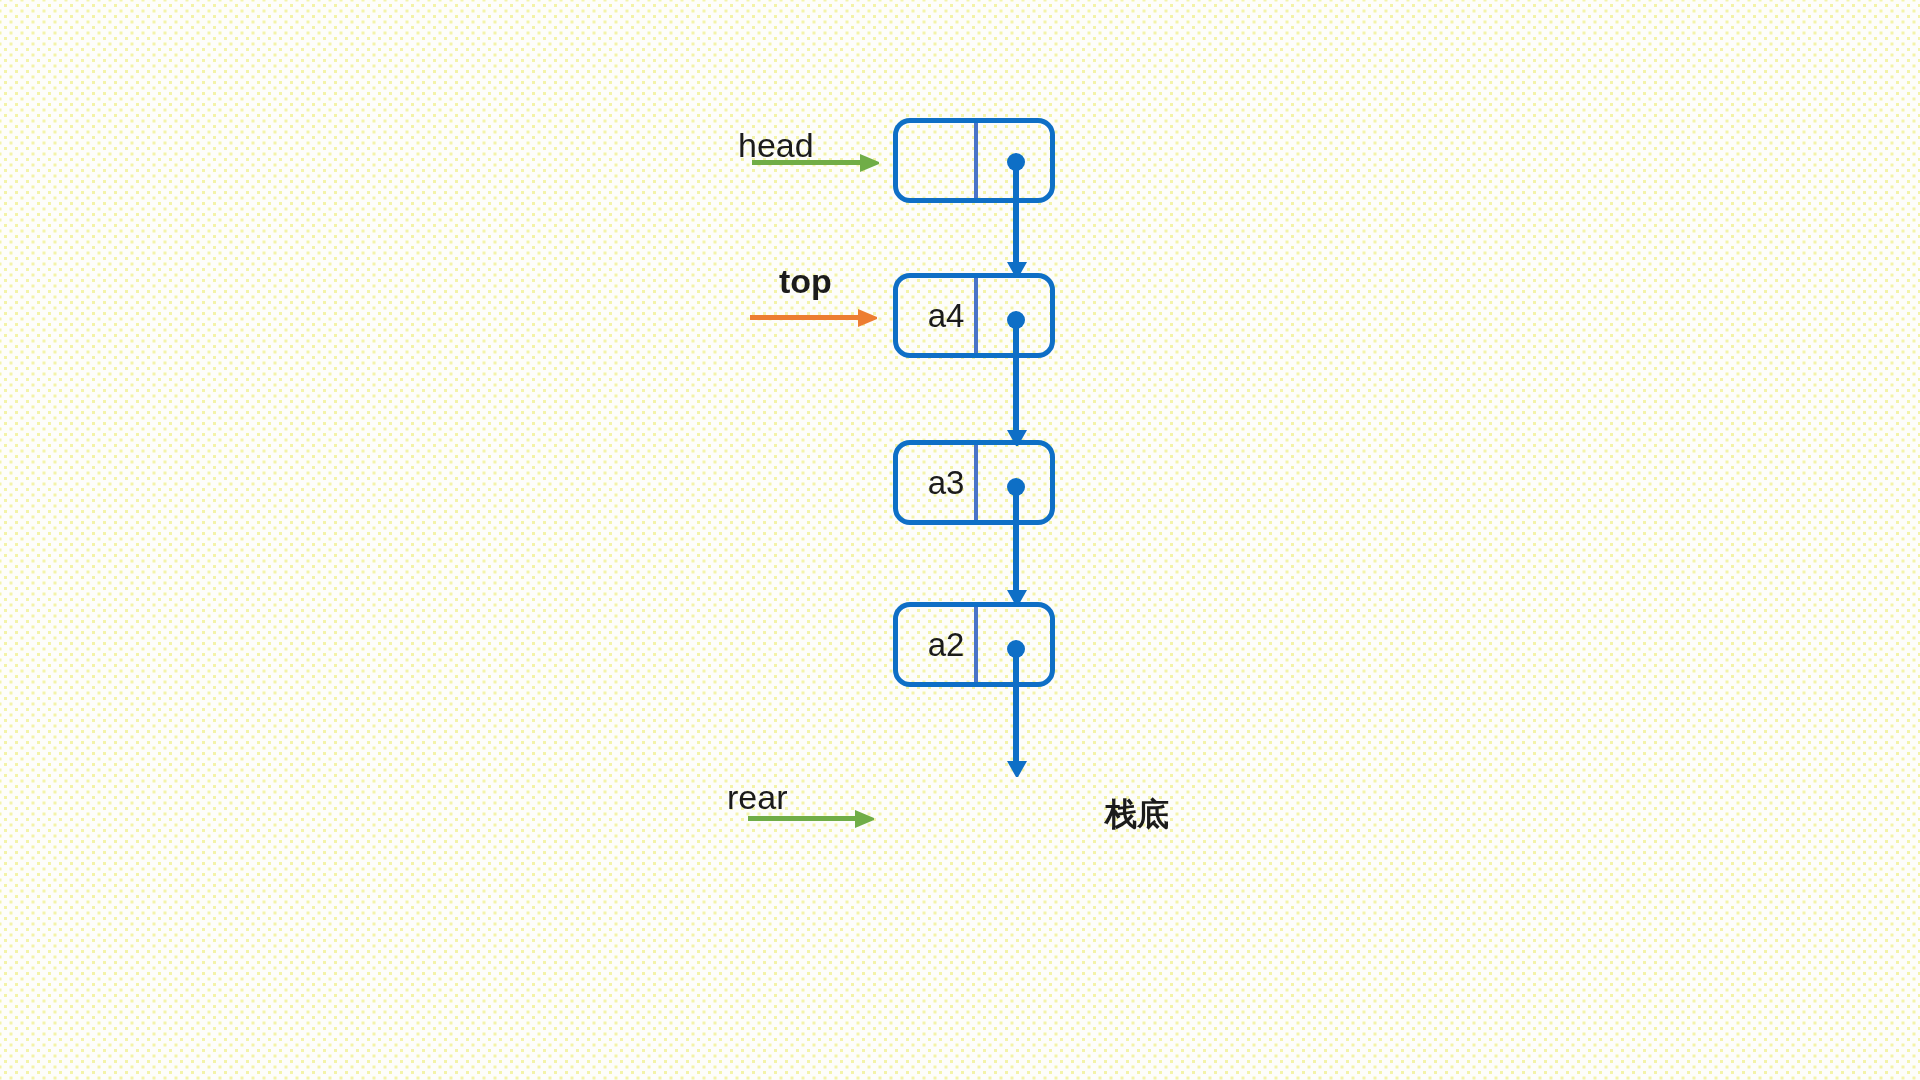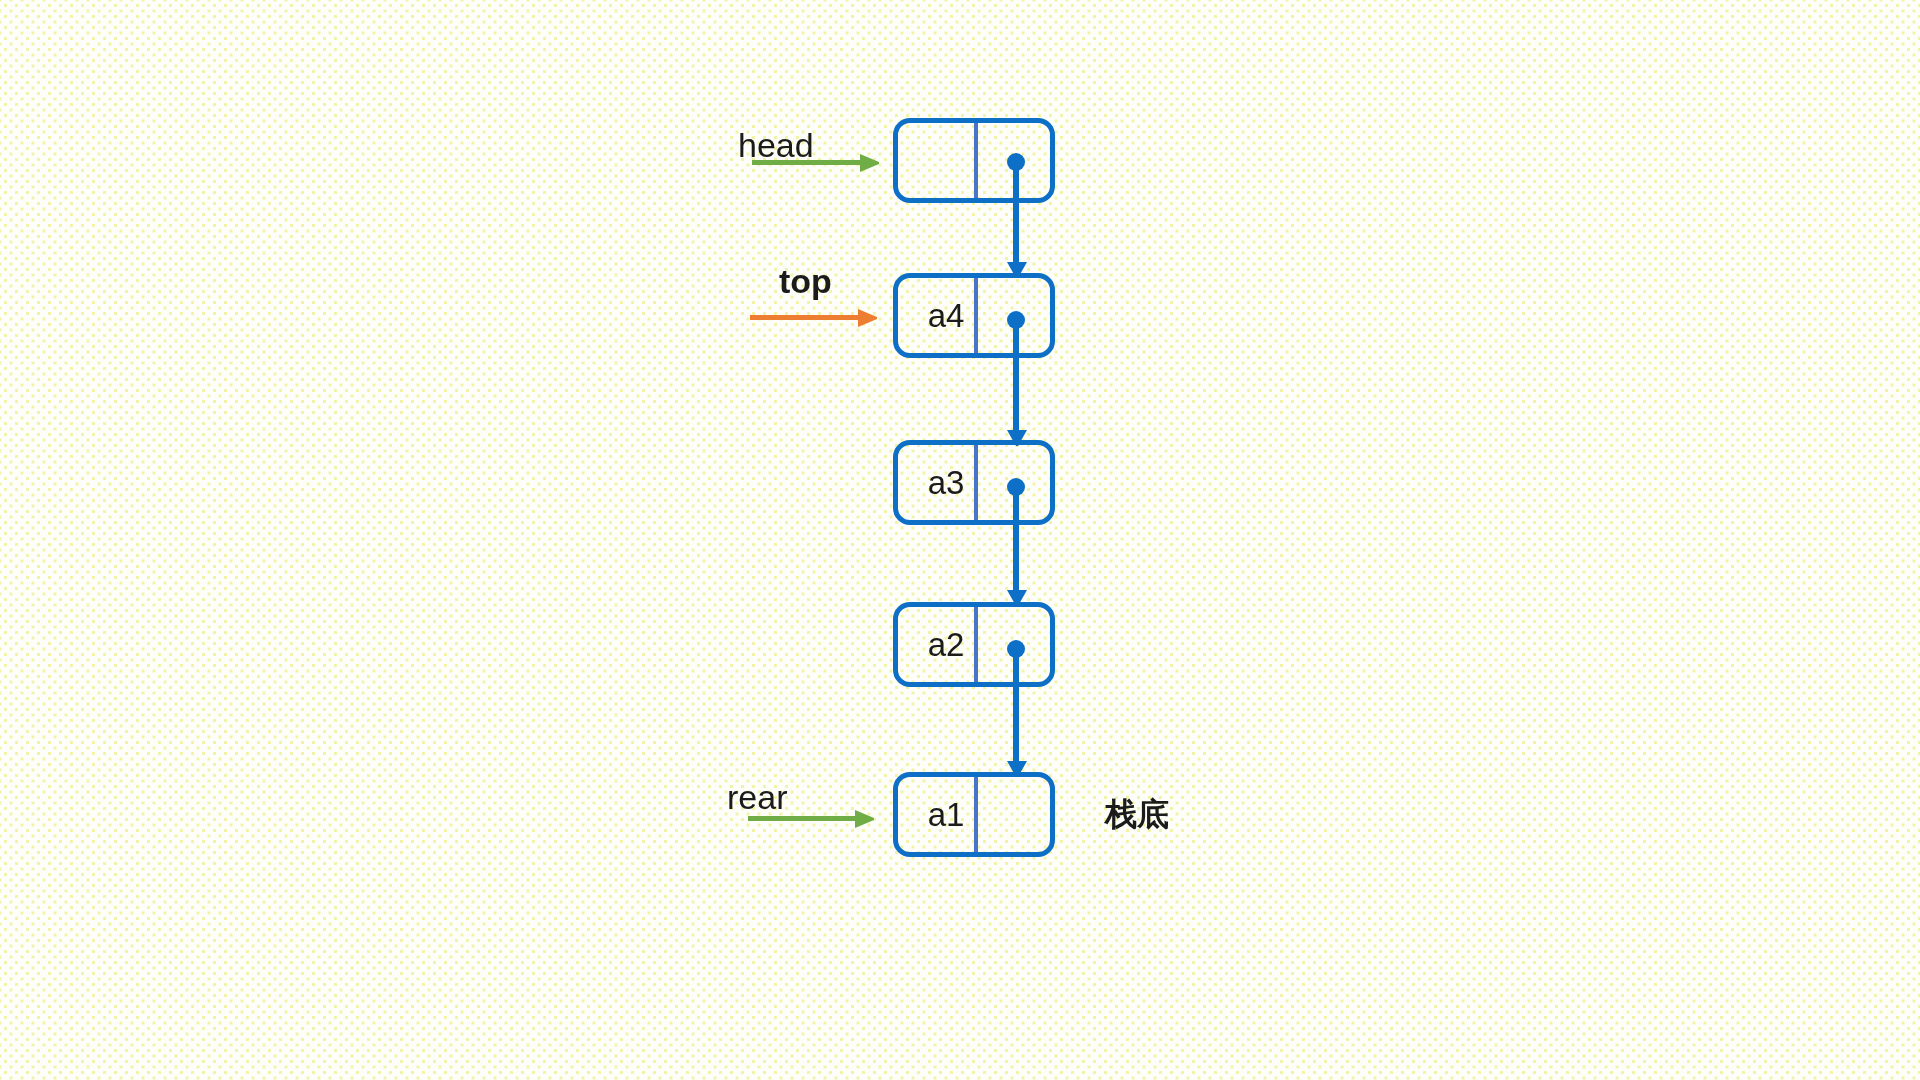--- a/index.html
+++ b/index.html
@@ -167,25 +167,20 @@
     <div class="divider"></div>
     <div class="ptr"></div>
   </div>
 
   <div class="node n-a2">
     <span class="val">a2</span>
     <div class="divider"></div>
     <div class="ptr"></div>
   </div>
 
-  <div class="node n-a1">
-    <span class="val">a1</span>
-    <div class="divider"></div>
-    <div class="ptr"></div>
-  </div>
 
   <div class="dot dot-head"></div>
   <div class="dot dot-a4"></div>
   <div class="dot dot-a3"></div>
   <div class="dot dot-a2"></div>
 
   <div class="vshaft vs1"></div>
   <div class="vhead vh1"></div>
   <div class="vshaft vs2"></div>
   <div class="vhead vh2"></div>

